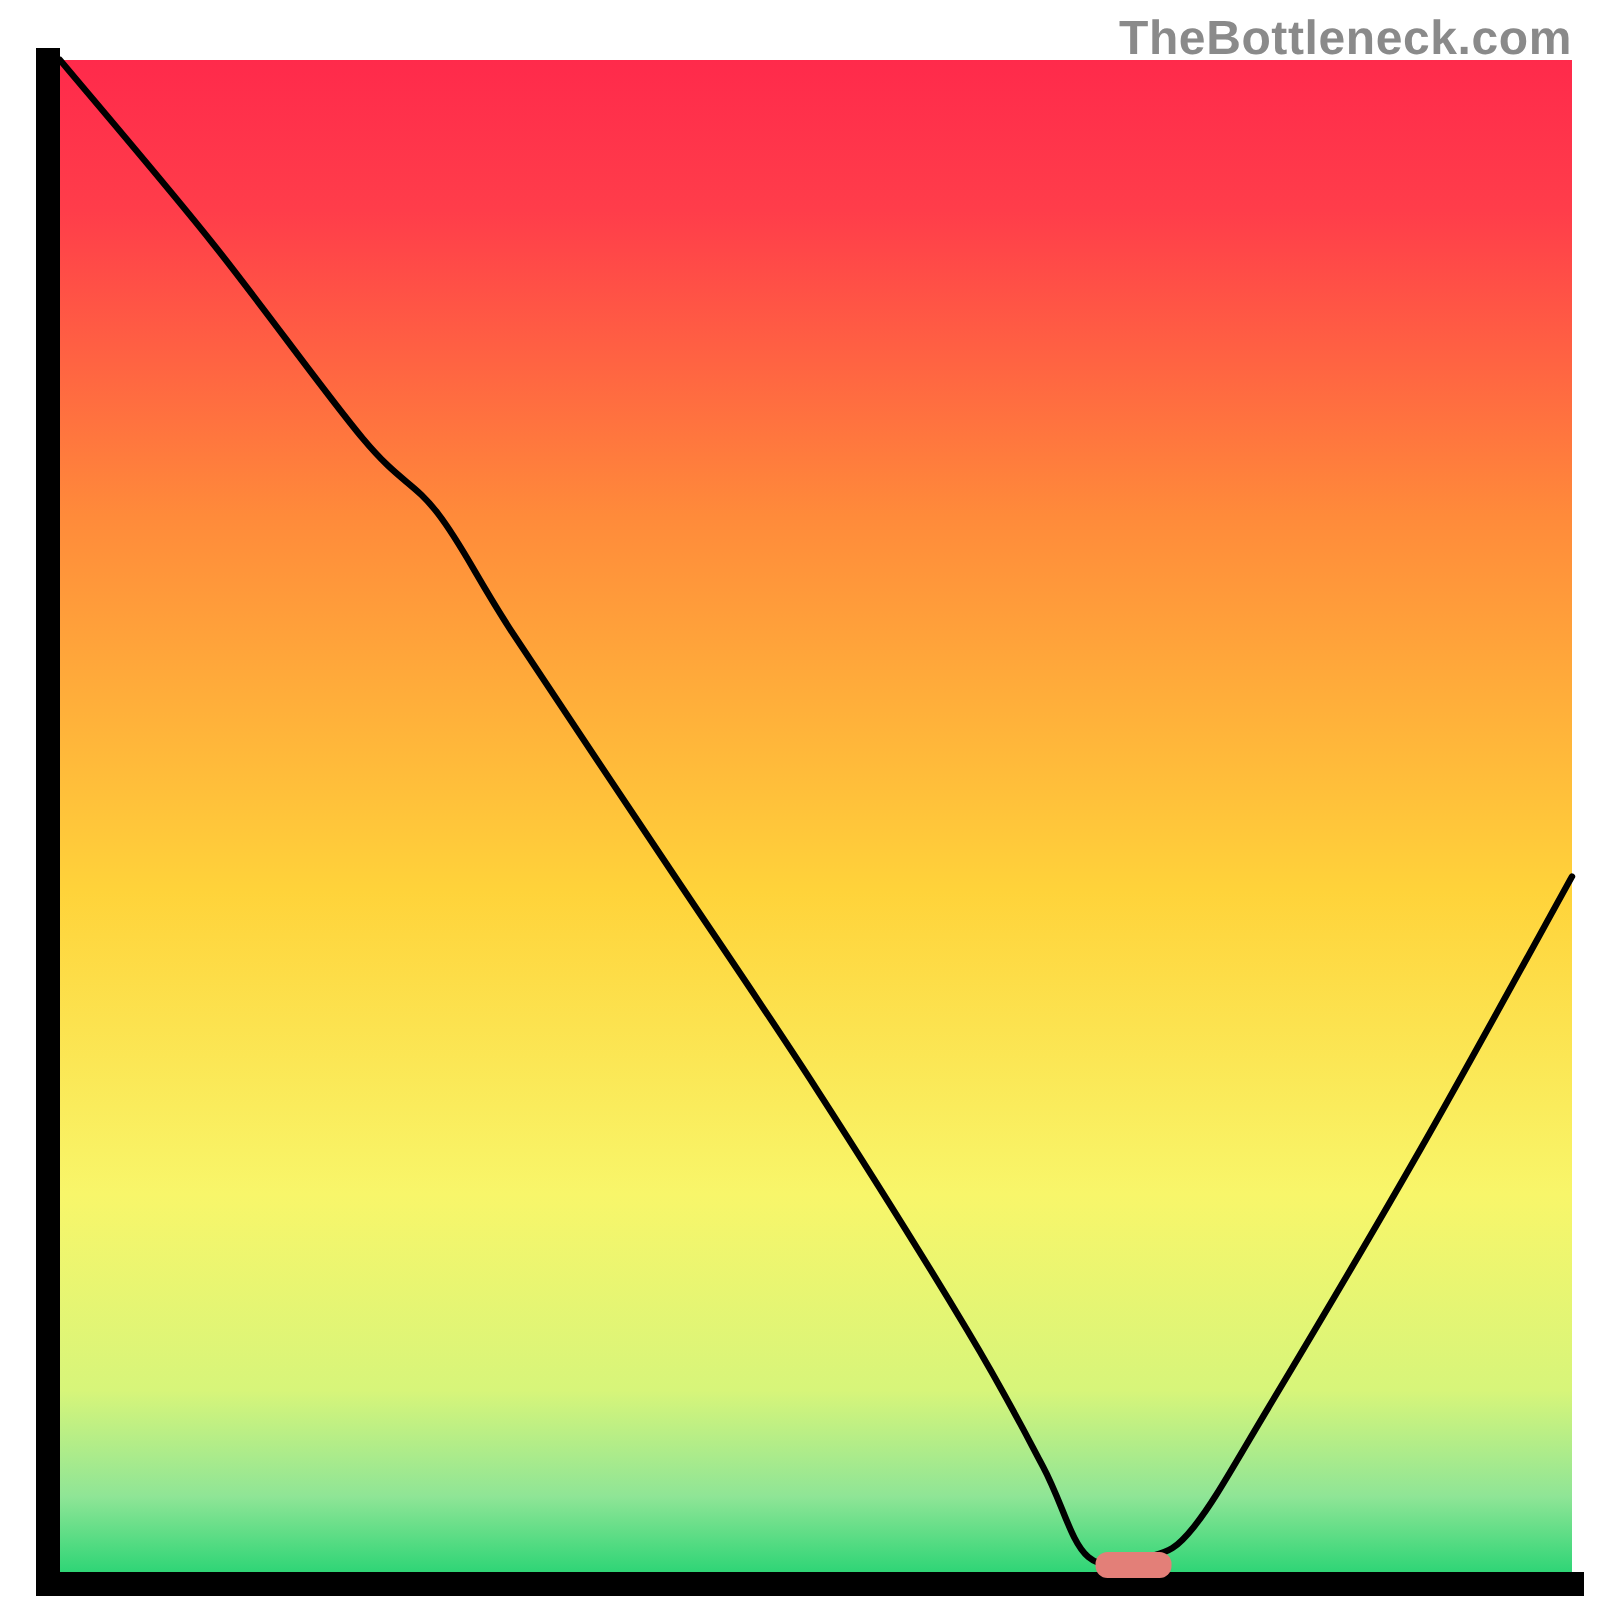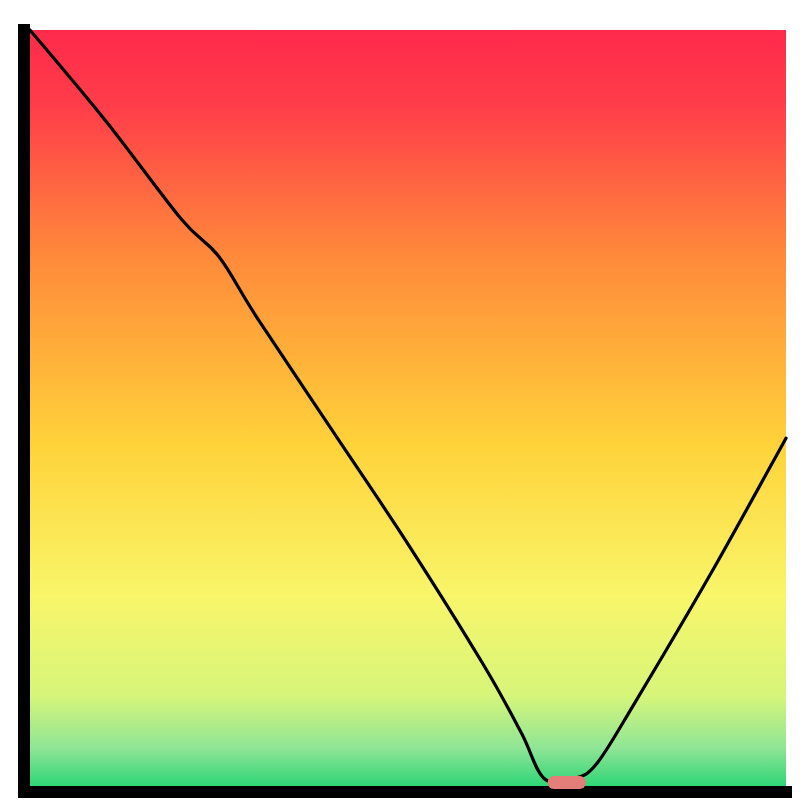--- a/index.html
+++ b/index.html
@@ -27,20 +27,21 @@
   svg {
     position: absolute;
     top: 0;
     left: 0;
   }
 </style>
 </head>
 <body>
 
 <div class="frame">
+  <div class="watermark">TheBottleneck.com</div>
 
   <svg id="chart-svg" width="800" height="800" viewBox="0 0 800 800">
     <defs>
       <linearGradient id="bg-grad" x1="0" y1="0" x2="0" y2="1">
           <stop offset="0%" stop-color="#ff2a4b"></stop>
           <stop offset="10%" stop-color="#ff3d4a"></stop>
           <stop offset="30%" stop-color="#ff8a3a"></stop>
           <stop offset="55.00000000000001%" stop-color="#ffd33a"></stop>
           <stop offset="75%" stop-color="#f8f66a"></stop>
           <stop offset="88%" stop-color="#d7f57a"></stop>

